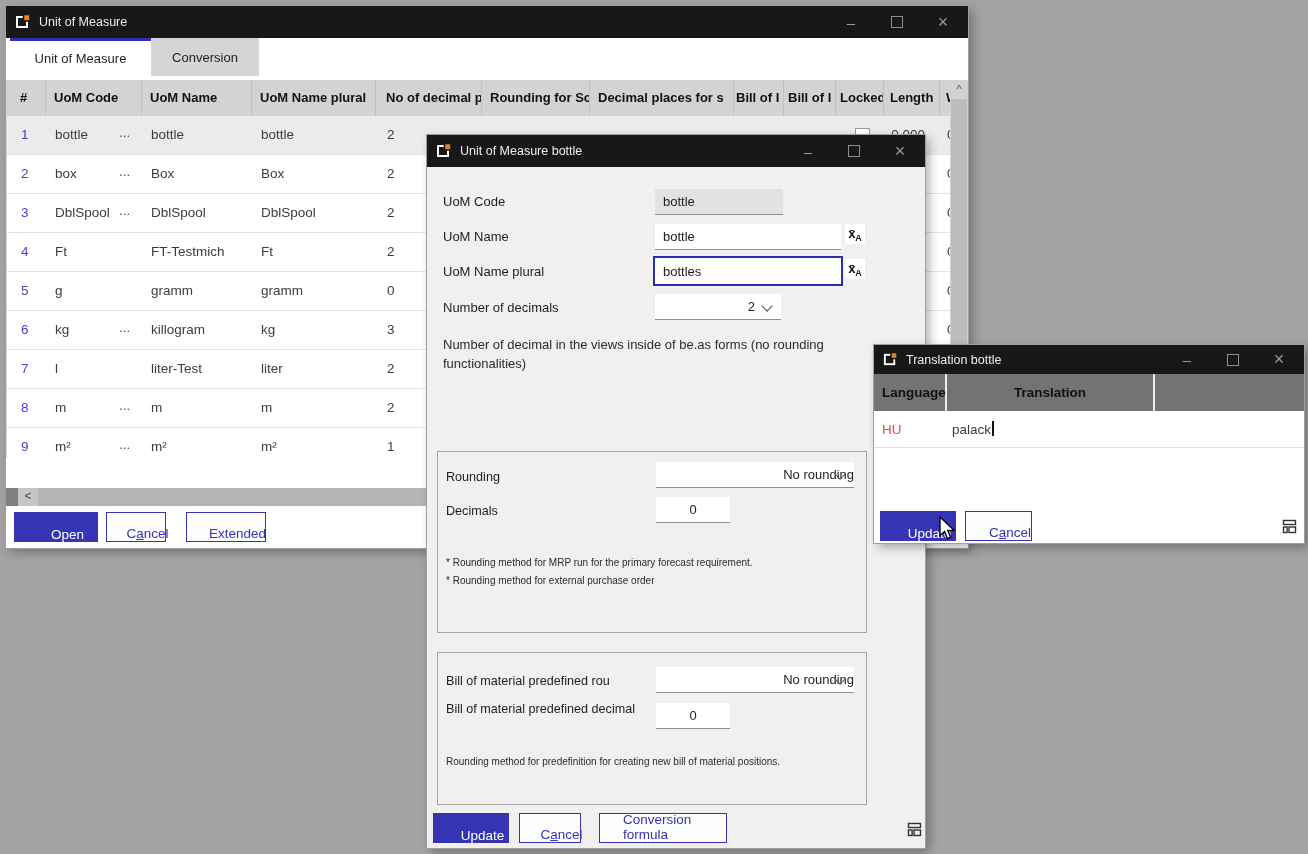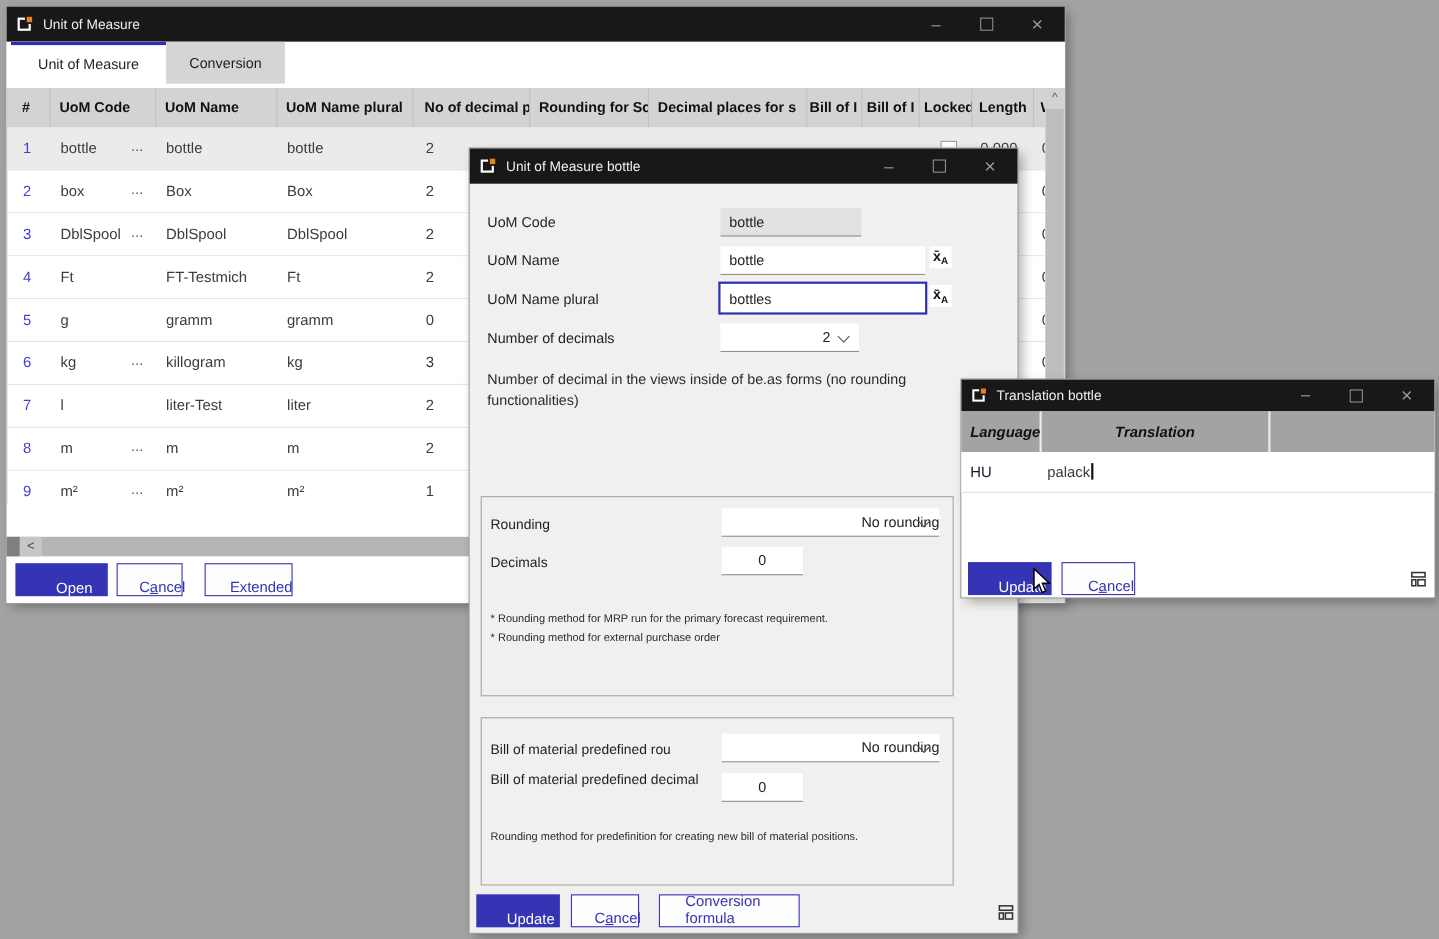--- a/index.html
+++ b/index.html
@@ -77,21 +77,21 @@
   .groupbox{position:absolute;left:10px;width:430px;border:1px solid #a6a6a6;box-sizing:border-box;}
   .g-label{position:absolute;left:8px;width:212px;font-size:12.6px;color:#1e1e1e;white-space:nowrap;overflow:hidden;}
   .g-field{position:absolute;left:218px;height:26px;box-sizing:border-box;background:#fff;border-bottom:1px solid #8f8f8f;
            font-size:13px;color:#222;line-height:25px;padding-left:8px;text-align:right;}
   .g-help{position:absolute;left:8px;font-size:10px;color:#2b2b2b;line-height:18px;}
   .layout-icon{position:absolute;}
 
   
   #trdlg{left:874px;top:345px;width:430px;height:198px;background:#fff;}
   #trdlg .tbar{height:29px;}
-  .thead{position:absolute;left:0;top:29px;width:100%;height:37px;background:#a3a3a3;font-style:italic;}
+  .thead{position:absolute;left:0;top:29px;width:100%;height:37px;background:#737373;}
   .thc{position:absolute;top:0;height:37px;line-height:37px;font-weight:bold;font-size:13.5px;color:#111;
        box-sizing:border-box;border-right:2px solid #eceaea;}
   .trowt{position:absolute;left:0;top:66px;width:100%;height:37px;background:#fff;border-bottom:1px solid #e2e2e2;box-sizing:border-box;}
   .tcell{position:absolute;top:0;height:37px;line-height:37px;font-size:13.5px;color:#3a3a3a;white-space:nowrap;}
   .caret{display:inline-block;width:1.5px;height:15px;background:#111;vertical-align:-2px;margin-left:1px;}
 
   #cursor{position:absolute;left:938px;top:516px;z-index:60;}
 </style>
 </head>
 <body>
@@ -353,21 +353,21 @@
       </span>
     </header>
 
     <div class="thead">
       <span class="thc" style="left:0;width:73px;padding-left:8px;">Language</span>
       <span class="thc" style="left:73px;width:208px;text-align:center;">Translation</span>
       <span class="thc" style="left:281px;width:149px;border-right:none;"></span>
     </div>
 
     <div class="trowt">
-      <span class="tcell" style="left:8px;color:#0f172a;">HU</span>
+      <span class="tcell" style="left:8px;color:#ef4444;">HU</span>
       <span class="tcell" style="left:78px;"><span>palack</span><span class="caret"></span></span>
     </div>
 
     <div class="btn primary" style="left:6px;top:166px;width:76px;">
         <span>Update</span>
       </div>
     <div class="btn outline" style="left:91px;top:166px;width:67px;">
       <span><span>C</span><span class="accel">a</span><span>ncel</span></span>
     </div>
 

